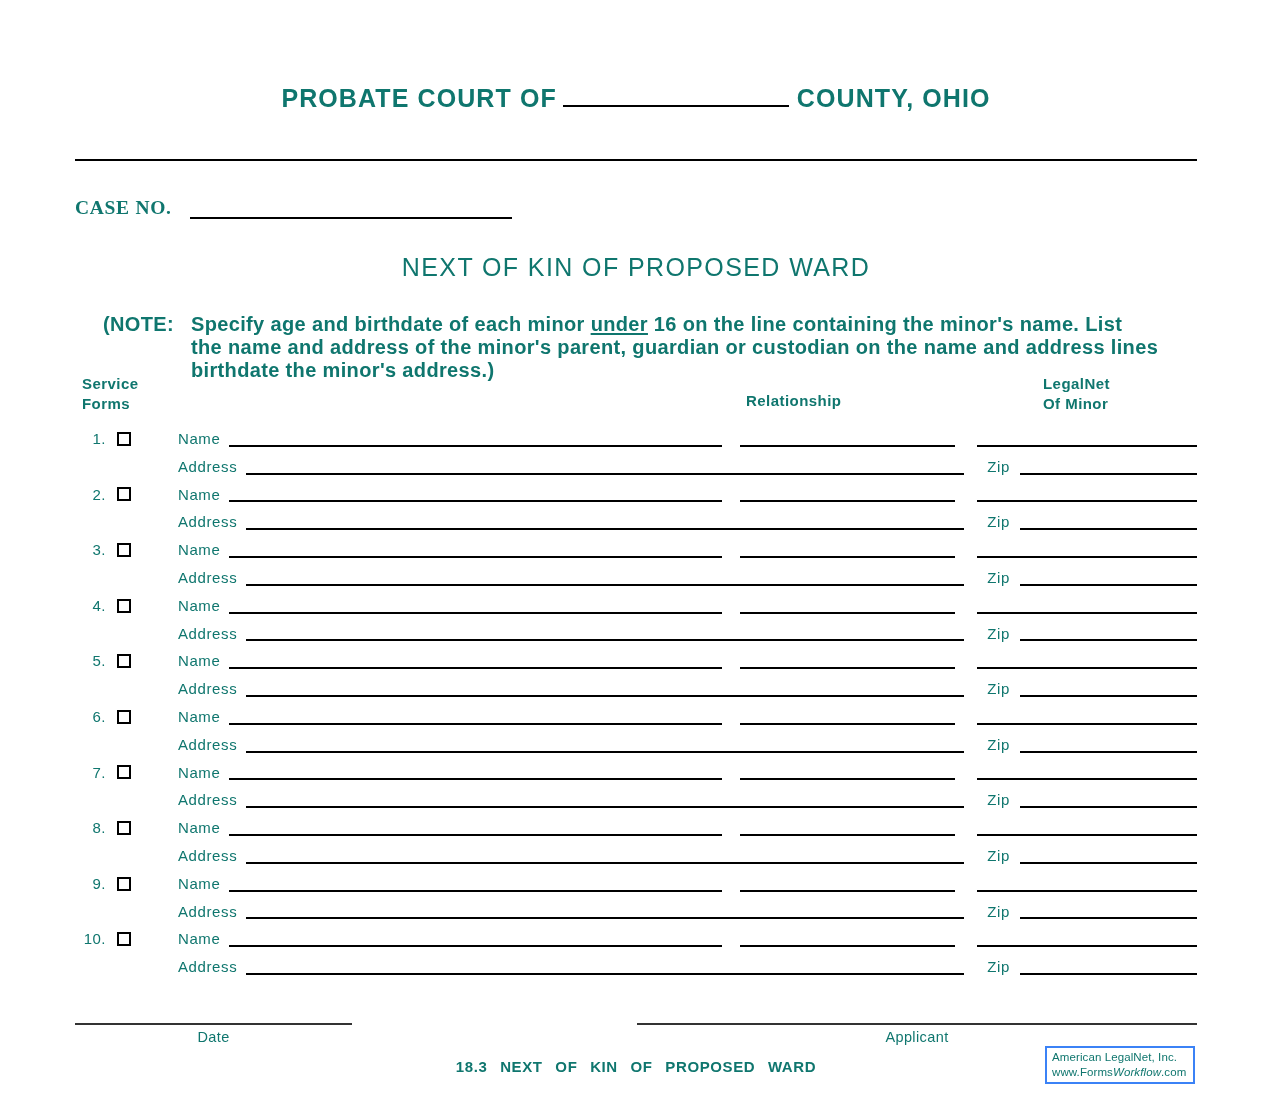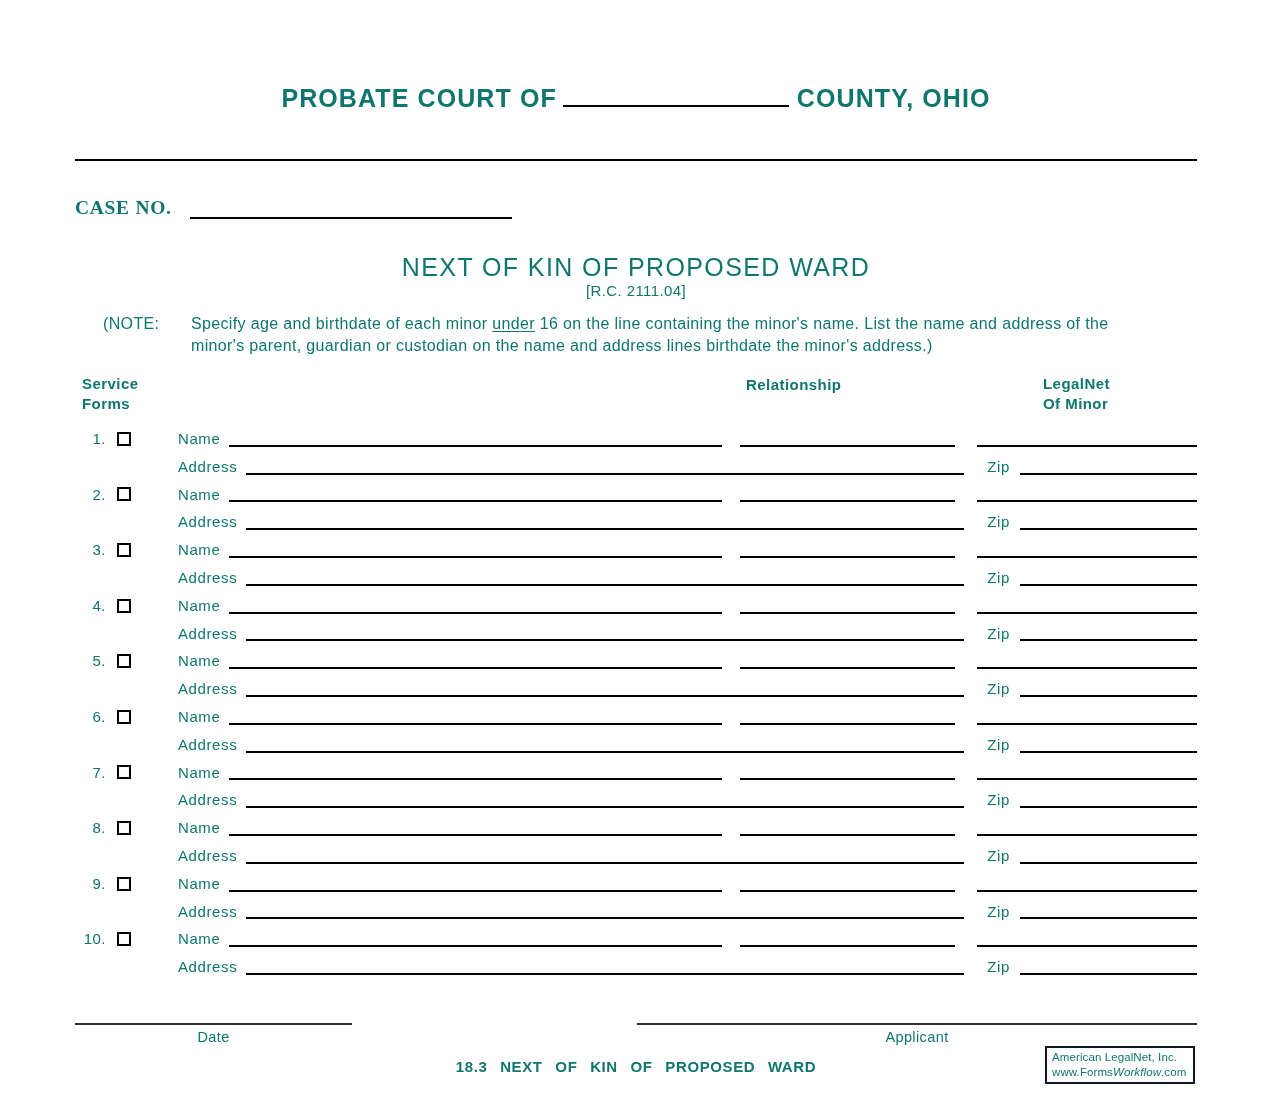--- a/index.html
+++ b/index.html
@@ -42,35 +42,35 @@
     text-align:center; font-weight:normal; font-size:25px; letter-spacing:1.4px;
   }
   .form-subtitle {
     position:absolute; top:282px; left:75px; width:1122px;
     text-align:center; font-size:15px; letter-spacing:0.4px;
   }
 
   
   .note {
     position:absolute; top:313px; left:103px; width:1056px;
-    display:flex; font-weight:normal; font-size:16px; letter-spacing:0.35px;
+    display:flex; font-weight:bold; font-size:20px; letter-spacing:0.35px;
   }
   .note-prefix { width:88px; flex:none; line-height:22px; }
   .note-text { width:968px; }
   .note-line { line-height:22px; text-align:justify; text-align-last:justify; }
   .note-line.last { text-align-last:left; }
   .note-line .u { text-decoration:underline; text-underline-offset:2px; }
 
   
   .col-headers {
     position:absolute; top:374px; left:75px; width:1122px; height:44px;
     font-weight:bold; font-size:15px; letter-spacing:0.45px;
   }
   .col-sw  { position:absolute; left:7px;   top:0; line-height:1.35; }
-  .col-rel { position:absolute; left:671px; top:2px; }
+  .col-rel { position:absolute; left:671px; top:18px; }
   .col-bd  { position:absolute; left:968px; top:0; line-height:1.35; }
 
   
   .rows { position:absolute; top:419px; left:75px; width:1122px; }
   .row-line { display:flex; align-items:flex-end; height:27.8px; }
   .num-area { width:103px; flex:none; display:flex; align-items:flex-end; }
   .row-num  { width:31px; text-align:right; font-size:15px; letter-spacing:0.5px; line-height:1.05; }
   .checkbox {
     width:14px; height:14px; border:2px solid #000;
     margin-left:11px; margin-bottom:1px; flex:none; background:#fff;
@@ -98,21 +98,21 @@
   }
   .sig-label-left  { width:277px; text-align:center; }
   .sig-label-right { width:560px; text-align:center; }
   .form-number {
     position:absolute; top:1058px; left:75px; width:1122px;
     text-align:center; font-weight:bold; font-size:15px;
     letter-spacing:0.6px; word-spacing:8px;
   }
   .legalnet {
     position:absolute; top:1046px; left:1045px; width:150px;
-    border:2px solid #0f172a; padding:2px 5px;
+    border:2px solid #3b82f6; padding:2px 5px;
     font-size:11.5px; line-height:1.3; letter-spacing:0.1px;
     background:#fff;
   }
   .legalnet .it { font-style:italic; }
 </style>
 </head>
 <body>
 
 <div class="page">
 
@@ -122,21 +122,20 @@
   <div class="matter-row">
     <span class="fill-line"></span>
   </div>
 
   <div class="case-row">
     <span>CASE NO.</span>
     <span class="case-line"></span>
   </div>
 
   <div class="form-title">NEXT OF KIN OF PROPOSED WARD</div>
-  <div class="form-subtitle">[R.C. 2111.04]</div>
 
   <div class="note">
     <span class="note-prefix">(NOTE:</span>
     <span class="note-text">
       <span class="note-line"><span>Specify age and birthdate of each minor </span><span class="u">under</span><span> 16 on the line containing the minor's name.</span></span>
       <span class="note-line"><span>List the name and address of the minor's parent, guardian or custodian on the name and</span></span>
       <span class="note-line last"><span>address lines birthdate the minor's address.)</span></span>
     </span>
   </div>
 

